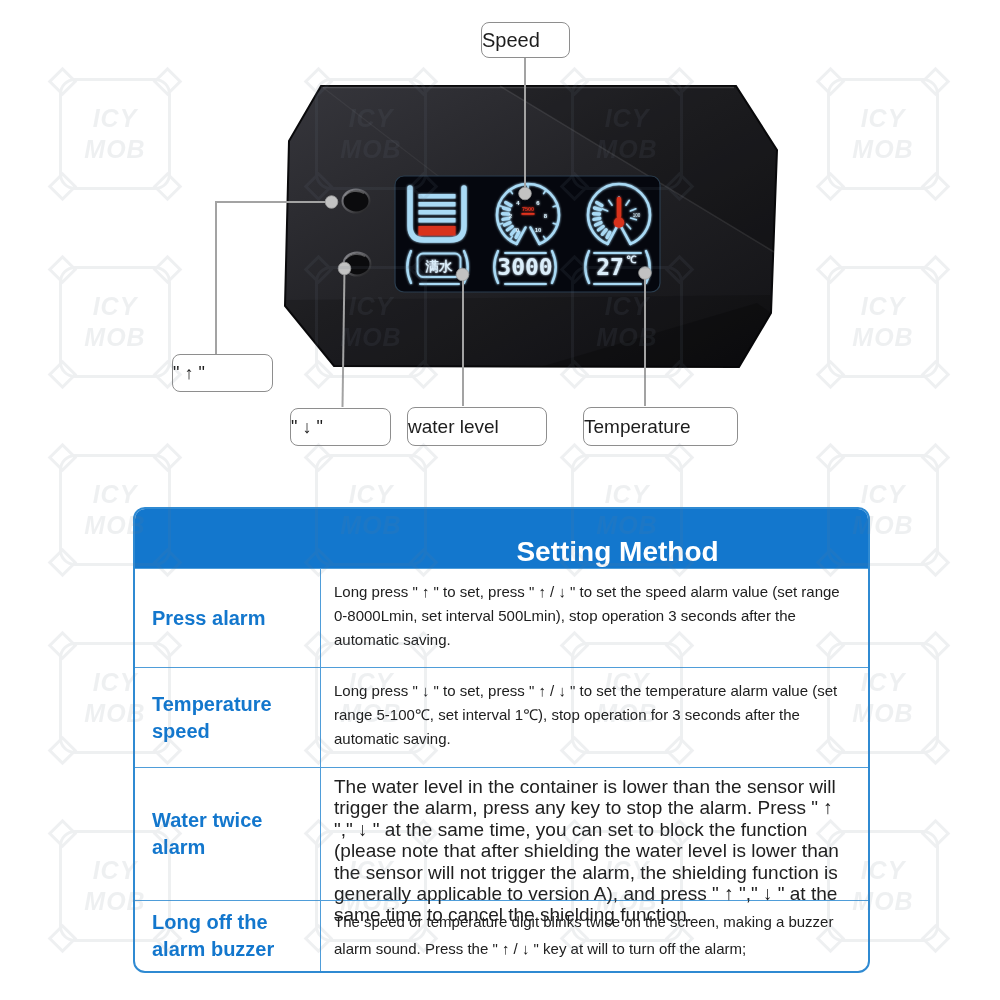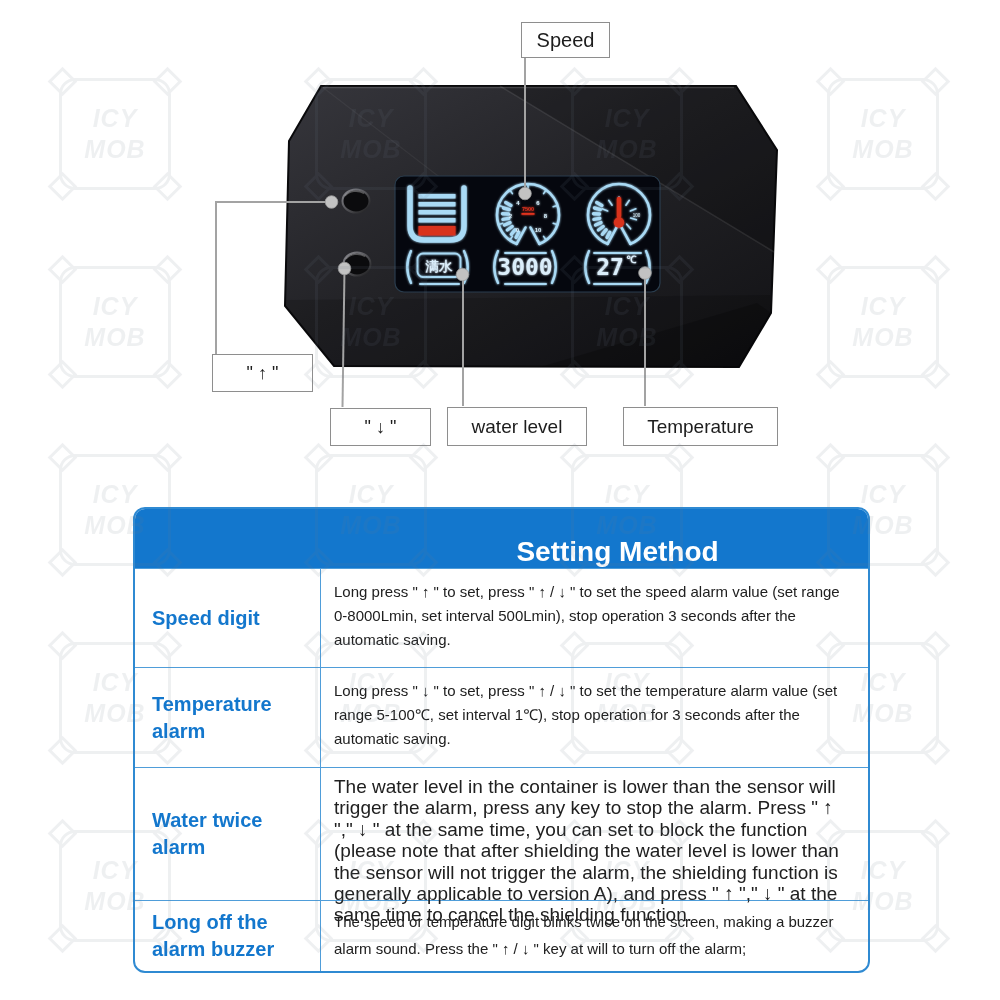--- a/index.html
+++ b/index.html
@@ -1,23 +1,23 @@
 <!DOCTYPE html>
 <html><head>
 <meta charset="utf-8">
 <style>
   html,body{margin:0;padding:0;background:#fff;}
   .canvas{position:relative;width:1000px;height:1000px;background:#ffffff;overflow:hidden;
           font-family:"Liberation Sans",sans-serif;}
   .scene{position:absolute;left:0;top:0;z-index:1;}
 
   
-  .callout{position:absolute;background:#fff;border:1.6px solid #8e8e8e;border-radius:0;
-           display:flex;align-items:center;justify-content:center;color:#1d1d1d;
-           font-size:19px;z-index:3;box-sizing:border-box;margin-left:40px;}
+  .callout{position:absolute;background:#fff;border:1.6px solid #8e8e8e;border-radius:8px;
+           display:flex;align-items:center;color:#1d1d1d;
+           font-size:19px;z-index:3;box-sizing:border-box;}
   #lbl-speed{left:481px;top:22px;width:89px;height:36px;font-size:20px;}
   #lbl-up{left:172px;top:354px;width:101px;height:38px;font-size:18px;}
   #lbl-down{left:290px;top:408px;width:101px;height:38px;font-size:18px;}
   #lbl-water{left:407px;top:407px;width:140px;height:39px;}
   #lbl-temp{left:583px;top:407px;width:155px;height:39px;}
 
   
   .settings{position:absolute;left:133px;top:507px;width:737px;height:466px;background:#fff;
             border:2px solid #2f8ad2;border-radius:12px;overflow:hidden;z-index:2;box-sizing:border-box;}
   .thead{height:59px;background:#1377cd;color:#fff;font-weight:bold;font-size:28px;
@@ -223,25 +223,25 @@
   </div>
   <div class="callout" id="lbl-temp">
     <span>Temperature</span>
   </div>
 
   <div class="settings">
     <div class="thead">
       <span>Setting Method</span>
     </div>
     <div class="trow r1">
-      <div class="tl">Speed digit</div>
+      <div class="tl">Press alarm</div>
       <div class="td">Long press " ↑ " to set, press " ↑ / ↓ " to set the speed alarm value (set range 0-8000Lmin, set interval 500Lmin), stop operation 3 seconds after the automatic saving.</div>
     </div>
     <div class="trow r2">
-      <div class="tl">Temperature alarm</div>
+      <div class="tl">Temperature speed</div>
       <div class="td">Long press " ↓ " to set, press " ↑ / ↓ " to set the temperature alarm value (set range 5-100℃, set interval 1℃), stop operation for 3 seconds after the automatic saving.</div>
     </div>
     <div class="trow r3">
       <div class="tl">Water twice alarm</div>
       <div class="td">The water level in the container is lower than the sensor will trigger the alarm, press any key to stop the alarm. Press " ↑ "," ↓ " at the same time, you can set to block the function (please note that after shielding the water level is lower than the sensor will not trigger the alarm, the shielding function is generally applicable to version A), and press " ↑ "," ↓ " at the same time to cancel the shielding function.</div>
     </div>
     <div class="trow r4">
       <div class="tl">Long off the alarm buzzer</div>
       <div class="td">The speed or temperature digit blinks twice on the screen, making a buzzer alarm sound. Press the " ↑ / ↓ " key at will to turn off the alarm;</div>
     </div>

